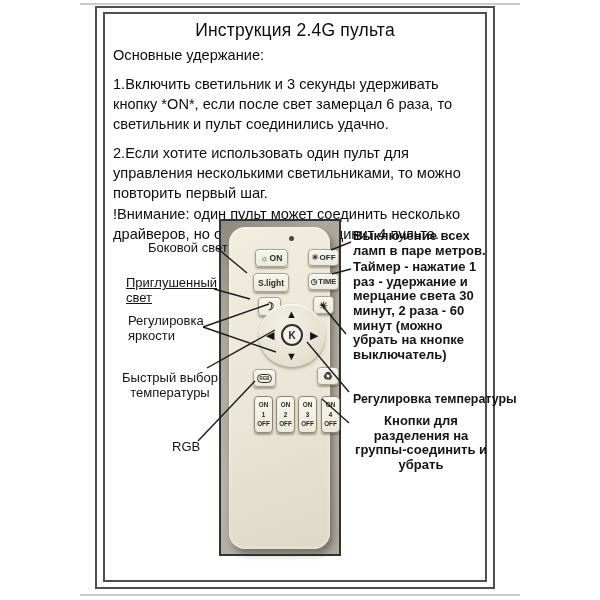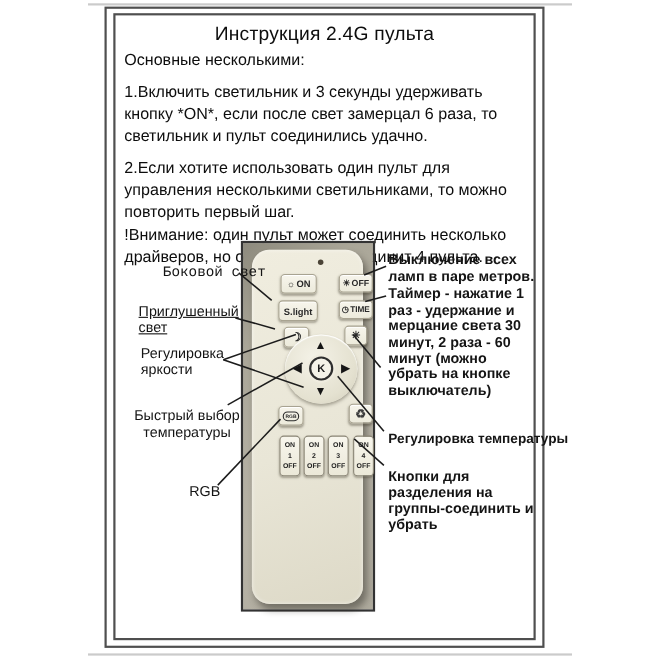--- a/index.html
+++ b/index.html
@@ -72,50 +72,50 @@
   .gbtn { position:absolute; top:169px; width:19px; height:37px;
           background:linear-gradient(180deg,#f8f6ed,#ebe8d8);
           border:1.5px solid #8b8677; border-radius:4px;
           box-shadow:0 1.5px 2px rgba(60,55,40,.4);
           display:flex; flex-direction:column; align-items:center; justify-content:center;
           font-size:6.3px; font-weight:bold; color:#1f1f1f; line-height:1.55; }
   .g1 { left:25px; } .g2 { left:47px; } .g3 { left:69px; } .g4 { left:92px; }
 
   
   .callout { position:absolute; font-size:13px; line-height:1.13; color:#141414; }
-  .c-left-1 { left:148px; top:241px; white-space:nowrap;font-family:Liberation Mono, monospace; }
+  .c-left-1 { left:148px; top:241px; white-space:nowrap; }
   .c-left-2 { left:126px; top:276px; width:96px;text-decoration:underline; }
   .c-left-3 { left:128px; top:314px; width:88px; }
   .c-left-4 { left:119px; top:371px; width:102px;text-align:center; }
   .c-left-5 { left:172px; top:440px; }
   .c-right  { left:353px; width:136px;font-weight:bold; }
   .c-right-1 { top:229px; }
   .c-right-2 { top:260px; }
   .c-right-3 { top:341px; }
   .c-right-4 { top:392px; white-space:nowrap; font-size:12.4px; }
-  .c-right-5 { top:426px; }
+  .c-right-5 { top:414px;text-align:center; }
 
   .lines-svg { position:absolute; left:0; top:0; width:600px; height:600px;
                pointer-events:none; }
   .lines-svg line { stroke:#1c1c1c; stroke-width:1.4; }
 </style>
 </head>
 <body>
 
 <div class="page">
 
   <div class="rule rule-top"></div>
   <div class="rule rule-bottom"></div>
   <div class="outer-box"></div>
   <div class="inner-box"></div>
 
   <div class="doc-title">Инструкция 2.4G пульта</div>
 
   <div class="text-block">
-    <div class="h">Основные несколькими:</div>
+    <div class="h">Основные удержание:</div>
     <p>1.Включить светильник и 3 секунды удерживать кнопку *ON*, если после свет замерцал 6 раза, то светильник и пульт соединились удачно.</p>
     <p class="tight">2.Если хотите использовать один пульт для управления несколькими светильниками, то можно повторить первый шаг.</p>
     <p>!Внимание: один пульт может соединить несколько драйверов, но один драйвер соединит 4 пульта.</p>
   </div>
 
   <div class="photo">
     <div class="remote-body">
       <div class="led"></div>
 
       <div class="rbtn btn-on">

